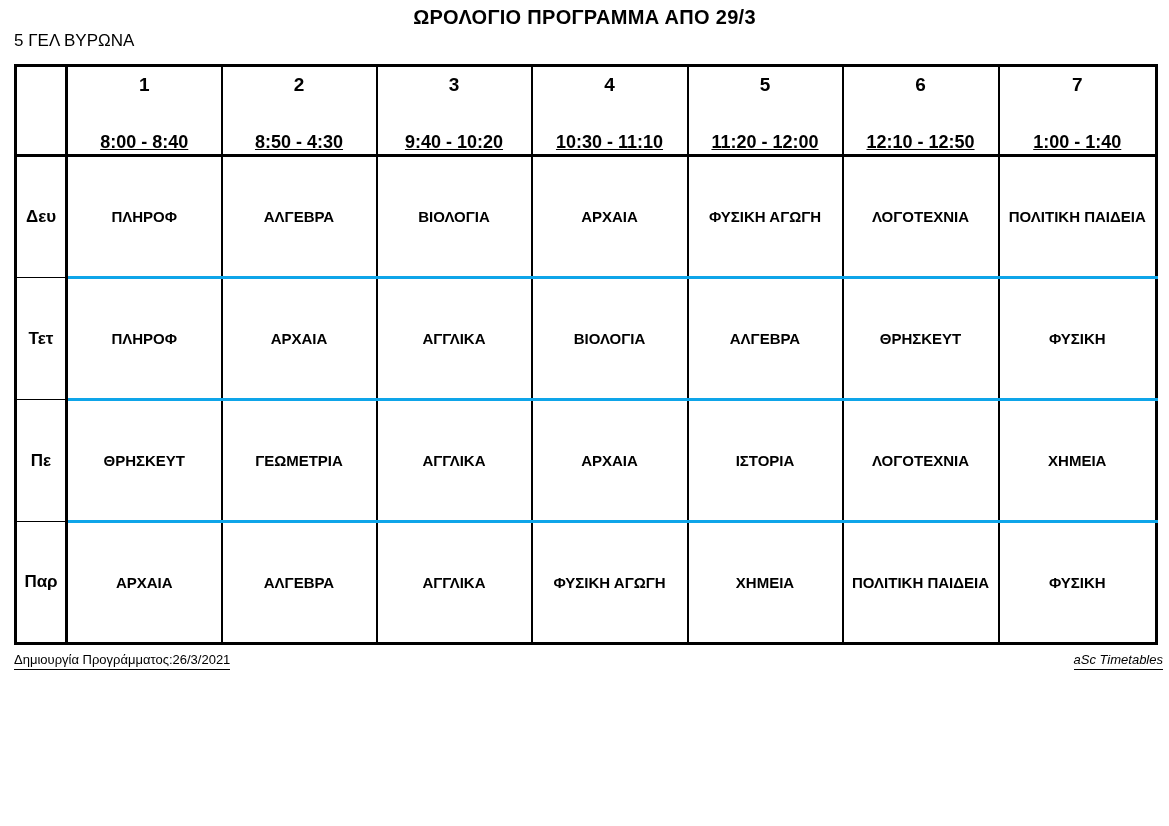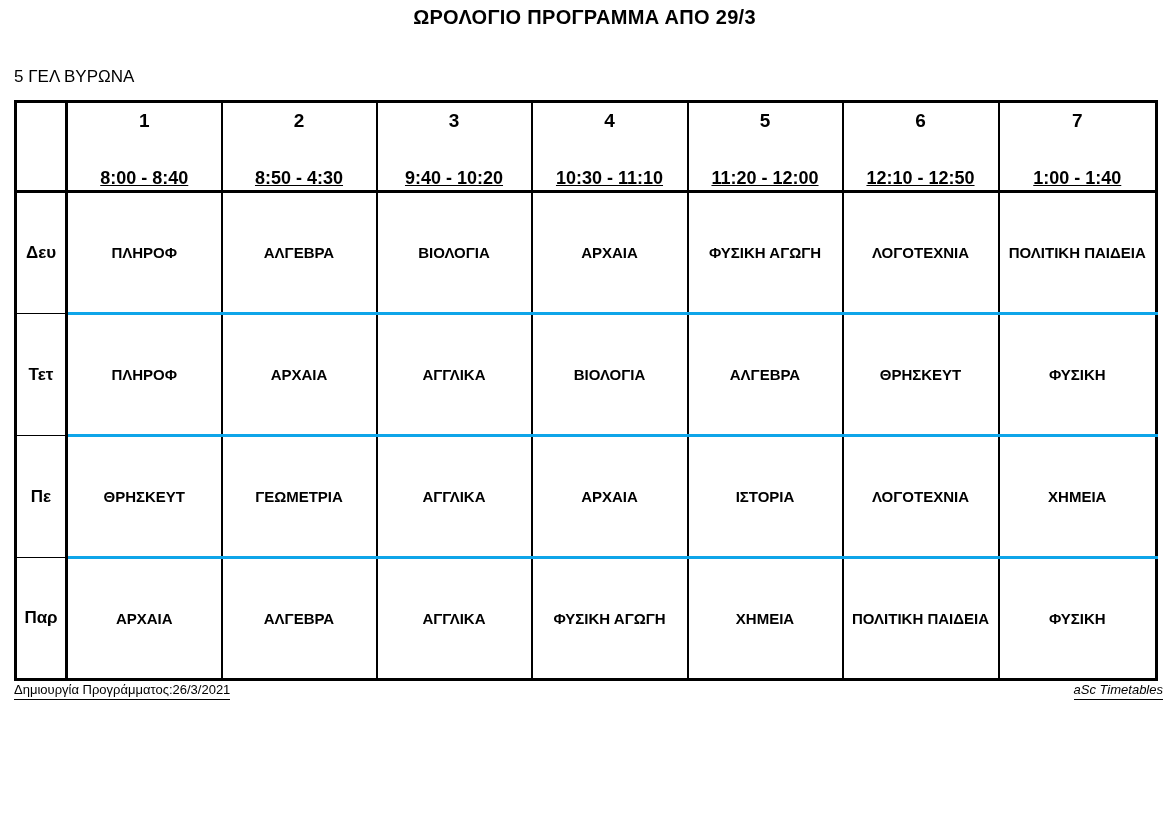--- a/index.html
+++ b/index.html
@@ -11,21 +11,21 @@
     position: relative;
     width: 1169px;
     height: 826px;
     background: #ffffff;
     color: #000000;
     font-family: "Liberation Sans", "DejaVu Sans", sans-serif;
     overflow: hidden;
   }
   .page-header {
     position: relative;
-    height: 100px;
+    height: 64px;
   }
   .title {
     text-align: center;
     font-size: 20px;
     font-weight: bold;
     padding-top: 6px;
     letter-spacing: 0.3px;
   }
   .class-name {
     text-align: center;
@@ -94,21 +94,21 @@
     font-size: 15px;
     font-weight: bold;
     border-left: 2px solid #000;
     border-top: 3px solid #0ea5e9;
     padding: 0 1px;
   }
   .footer {
     display: flex;
     justify-content: space-between;
     align-items: flex-start;
-    margin: 1px 6px 0 14px;
+    margin: 7px 6px 0 14px;
   }
   .footer-text {
     font-size: 13px;
     line-height: 1.25;
     border-bottom: 1px solid #000;
     padding-bottom: 1px;
   }
   .footer-brand {
     font-style: italic;
   }

